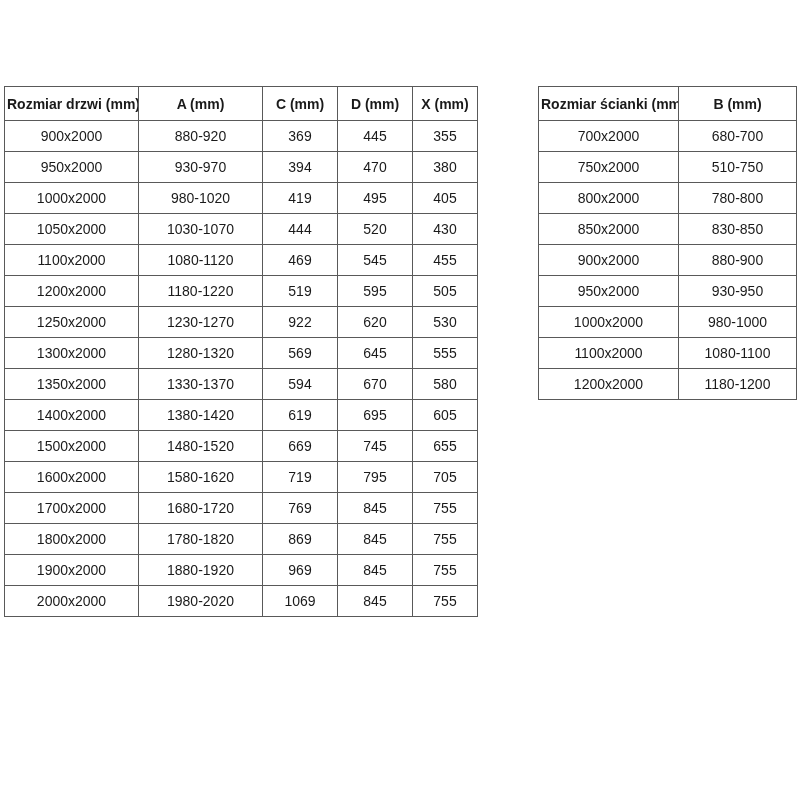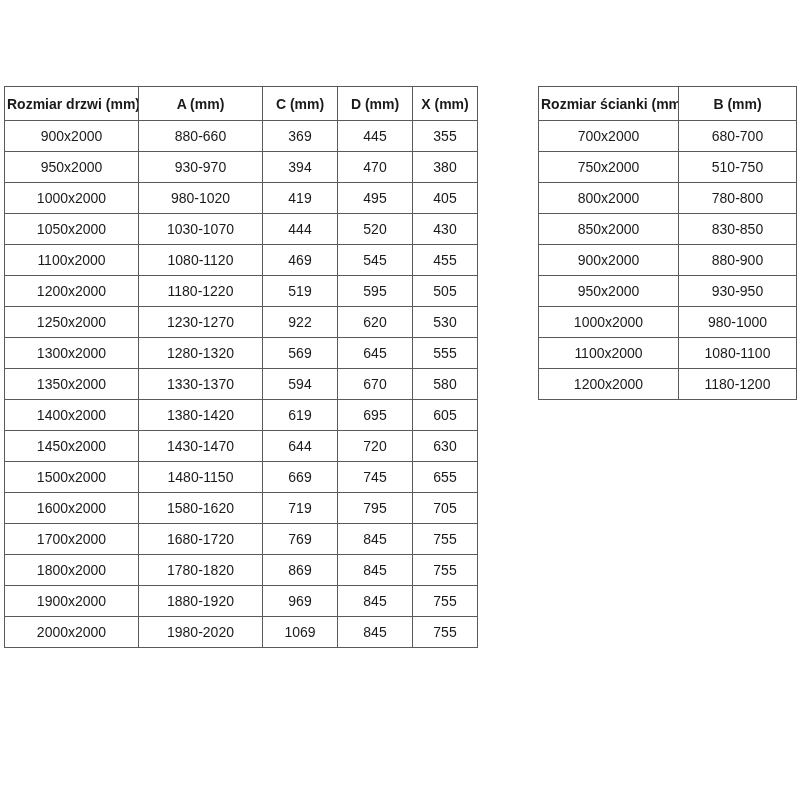--- a/index.html
+++ b/index.html
@@ -76,21 +76,21 @@
           <th>Rozmiar drzwi (mm)</th>
           <th>A (mm)</th>
           <th>C (mm)</th>
           <th>D (mm)</th>
           <th>X (mm)</th>
         </tr>
     </thead>
     <tbody>
         <tr>
           <td>900x2000</td>
-          <td>880-660</td>
+          <td>880-920</td>
           <td>369</td>
           <td>445</td>
           <td>355</td>
         </tr>
         <tr>
           <td>950x2000</td>
           <td>930-970</td>
           <td>394</td>
           <td>470</td>
           <td>380</td>
@@ -145,29 +145,22 @@
           <td>580</td>
         </tr>
         <tr>
           <td>1400x2000</td>
           <td>1380-1420</td>
           <td>619</td>
           <td>695</td>
           <td>605</td>
         </tr>
         <tr>
-          <td>1450x2000</td>
-          <td>1430-1470</td>
-          <td>644</td>
-          <td>720</td>
-          <td>630</td>
-        </tr>
-        <tr>
           <td>1500x2000</td>
-          <td>1480-1150</td>
+          <td>1480-1520</td>
           <td>669</td>
           <td>745</td>
           <td>655</td>
         </tr>
         <tr>
           <td>1600x2000</td>
           <td>1580-1620</td>
           <td>719</td>
           <td>795</td>
           <td>705</td>

